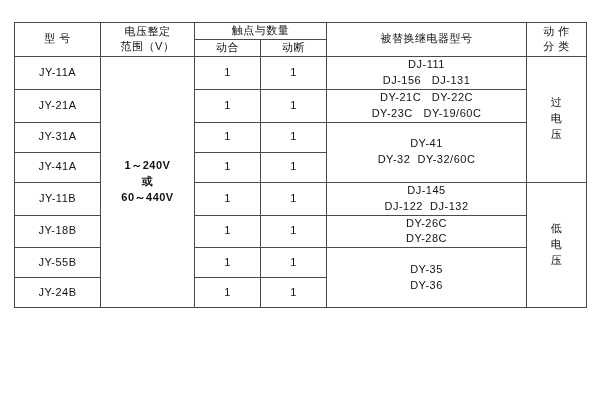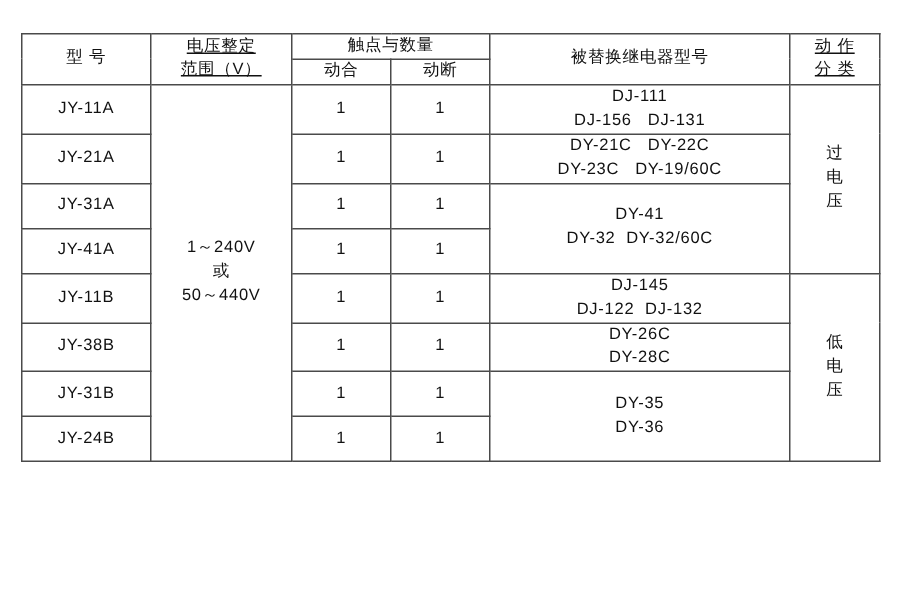--- a/index.html
+++ b/index.html
@@ -41,34 +41,34 @@
   }
   
   .hdr {
     font-size: 11.5px;
     letter-spacing: 1px;
   }
   .hdr-two-line {
     font-size: 11.5px;
     letter-spacing: 1px;
     line-height: 1.8;
-    text-decoration: underline;
   }
   
   .model-cell {
     text-align: left;
     padding-left: 14px;
     font-size: 11px;
     letter-spacing: 0.3px;
   }
   
   .volt-cell {
     font-size: 11px;
     line-height: 2.1;
     letter-spacing: 0.3px;
+    font-weight: bold;
   }
   
   .repl-cell {
     text-align: left;
     padding-left: 18px;
     font-size: 10.5px;
     line-height: 1.7;
     letter-spacing: 0.2px;
   }
   .repl-cell .line {
@@ -124,21 +124,21 @@
     <tr>
       <td class="hdr">动合</td>
       <td class="hdr">动断</td>
     </tr>
 
     <tr class="row-h">
       <td class="model-cell">JY-11A</td>
       <td class="volt-cell" rowspan="8">
         <div>1～240V</div>
         <div>或</div>
-        <div>50～440V</div>
+        <div>60～440V</div>
       </td>
       <td class="num-cell">1</td>
       <td class="num-cell">1</td>
       <td class="repl-cell">
         <div class="line">DJ-111</div>
         <div class="line">DJ-156   DJ-131</div>
       </td>
       <td class="act-cell" rowspan="4">
         <span class="ch">过</span>
         <span class="ch">电</span>
@@ -181,31 +181,31 @@
         <div class="line">DJ-122  DJ-132</div>
       </td>
       <td class="act-cell" rowspan="4">
         <span class="ch">低</span>
         <span class="ch">电</span>
         <span class="ch">压</span>
       </td>
     </tr>
 
     <tr class="row-h">
-      <td class="model-cell">JY-38B</td>
+      <td class="model-cell">JY-18B</td>
       <td class="num-cell">1</td>
       <td class="num-cell">1</td>
       <td class="repl-cell">
         <div class="line">DY-26C</div>
         <div class="line">DY-28C</div>
       </td>
     </tr>
 
     <tr class="row-h">
-      <td class="model-cell">JY-31B</td>
+      <td class="model-cell">JY-55B</td>
       <td class="num-cell">1</td>
       <td class="num-cell">1</td>
       <td class="repl-cell" rowspan="2">
         <div class="line">DY-35</div>
         <div class="line">DY-36</div>
       </td>
     </tr>
 
     <tr class="row-h">
       <td class="model-cell">JY-24B</td>

